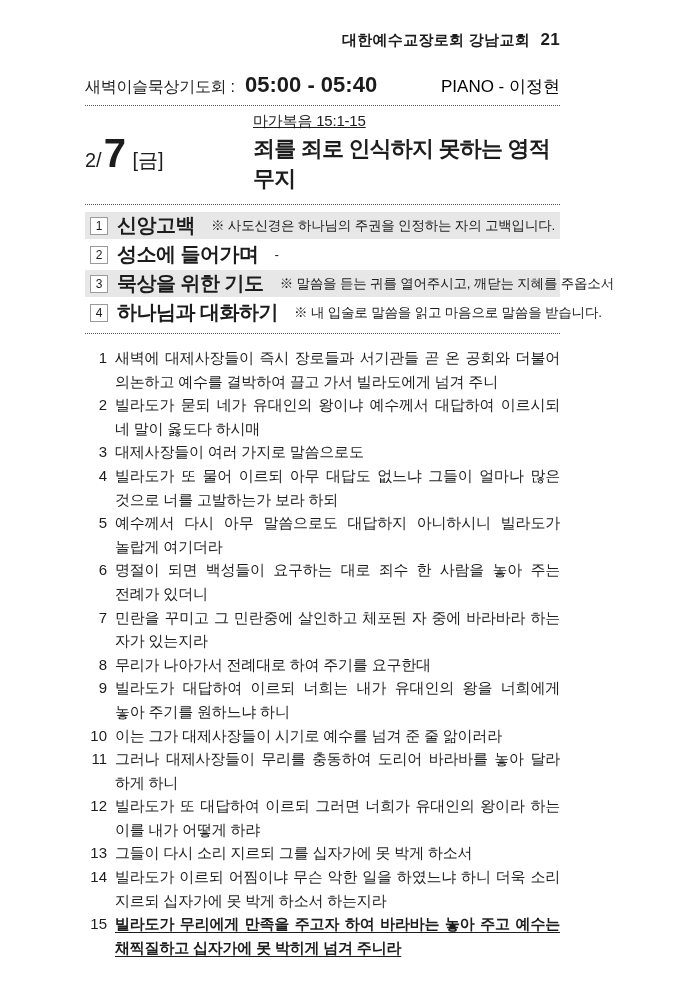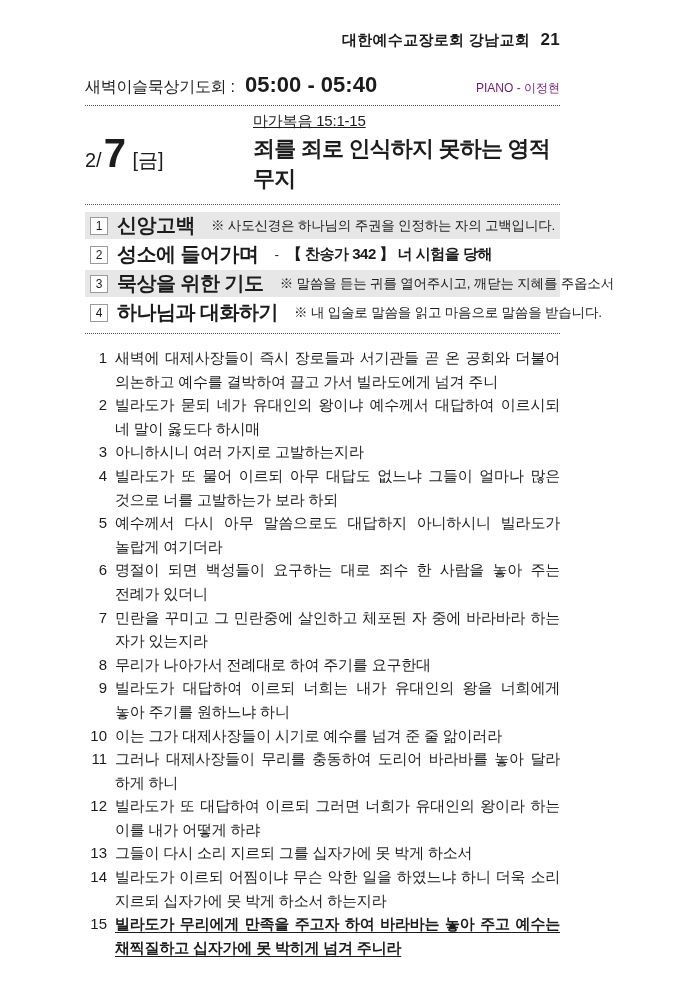--- a/index.html
+++ b/index.html
@@ -25,21 +25,21 @@
   .content { margin:0 80px 0 85px; }
 
   
   .service-header {
     display:flex; justify-content:space-between; align-items:baseline;
     margin-top:22px; padding-bottom:7px;
     border-bottom:1px dotted #555;
   }
   .sh-title { font-size:16px; letter-spacing:-0.3px; }
   .sh-time  { font-size:22px; font-weight:bold; margin-left:6px; }
-  .sh-piano { font-size:12px; color:#701a75;text-align:center; }
+  .sh-piano { font-size:17px; color:#000000;text-align:center; }
 
   
   .title-block {
     display:flex; align-items:center;
     padding:6px 0 10px;
     border-bottom:1px dotted #555;
   }
   .date { width:168px; text-align:left; white-space:nowrap; }
   .d-month { font-size:20px; }
   .d-day   { font-size:40px; font-weight:bold; padding:0 2px; }
@@ -124,21 +124,20 @@
     <div class="order">
         <div class="order-row shaded">
           <span class="numbox">1</span>
           <span class="order-label">신앙고백</span>
           <span class="order-note">※ 사도신경은 하나님의 주권을 인정하는 자의 고백입니다.</span>
         </div>
         <div class="order-row">
           <span class="numbox">2</span>
           <span class="order-label">성소에 들어가며</span>
           <span class="order-note">-</span>
-          <span class="order-note-bold">【 찬송가 342 】 너 시험을 당해</span>
         </div>
         <div class="order-row shaded">
           <span class="numbox">3</span>
           <span class="order-label">묵상을 위한 기도</span>
           <span class="order-note">※ 말씀을 듣는 귀를 열어주시고, 깨닫는 지혜를 주옵소서</span>
         </div>
         <div class="order-row">
           <span class="numbox">4</span>
           <span class="order-label">하나님과 대화하기</span>
           <span class="order-note">※ 내 입술로 말씀을 읽고 마음으로 말씀을 받습니다.</span>
@@ -149,21 +148,21 @@
         <div class="verse">
           <span class="vnum">1</span>
           <span class="vtext">새벽에 대제사장들이 즉시 장로들과 서기관들 곧 온 공회와 더불어 의논하고 예수를 결박하여 끌고 가서 빌라도에게 넘겨 주니</span>
         </div>
         <div class="verse">
           <span class="vnum">2</span>
           <span class="vtext">빌라도가 묻되 네가 유대인의 왕이냐 예수께서 대답하여 이르시되 네 말이 옳도다 하시매</span>
         </div>
         <div class="verse">
           <span class="vnum">3</span>
-          <span class="vtext">아니하시니 여러 가지로 고발하는지라</span>
+          <span class="vtext">대제사장들이 여러 가지로 말씀으로도</span>
         </div>
         <div class="verse">
           <span class="vnum">4</span>
           <span class="vtext">빌라도가 또 물어 이르되 아무 대답도 없느냐 그들이 얼마나 많은 것으로 너를 고발하는가 보라 하되</span>
         </div>
         <div class="verse">
           <span class="vnum">5</span>
           <span class="vtext">예수께서 다시 아무 말씀으로도 대답하지 아니하시니 빌라도가 놀랍게 여기더라</span>
         </div>
         <div class="verse">

